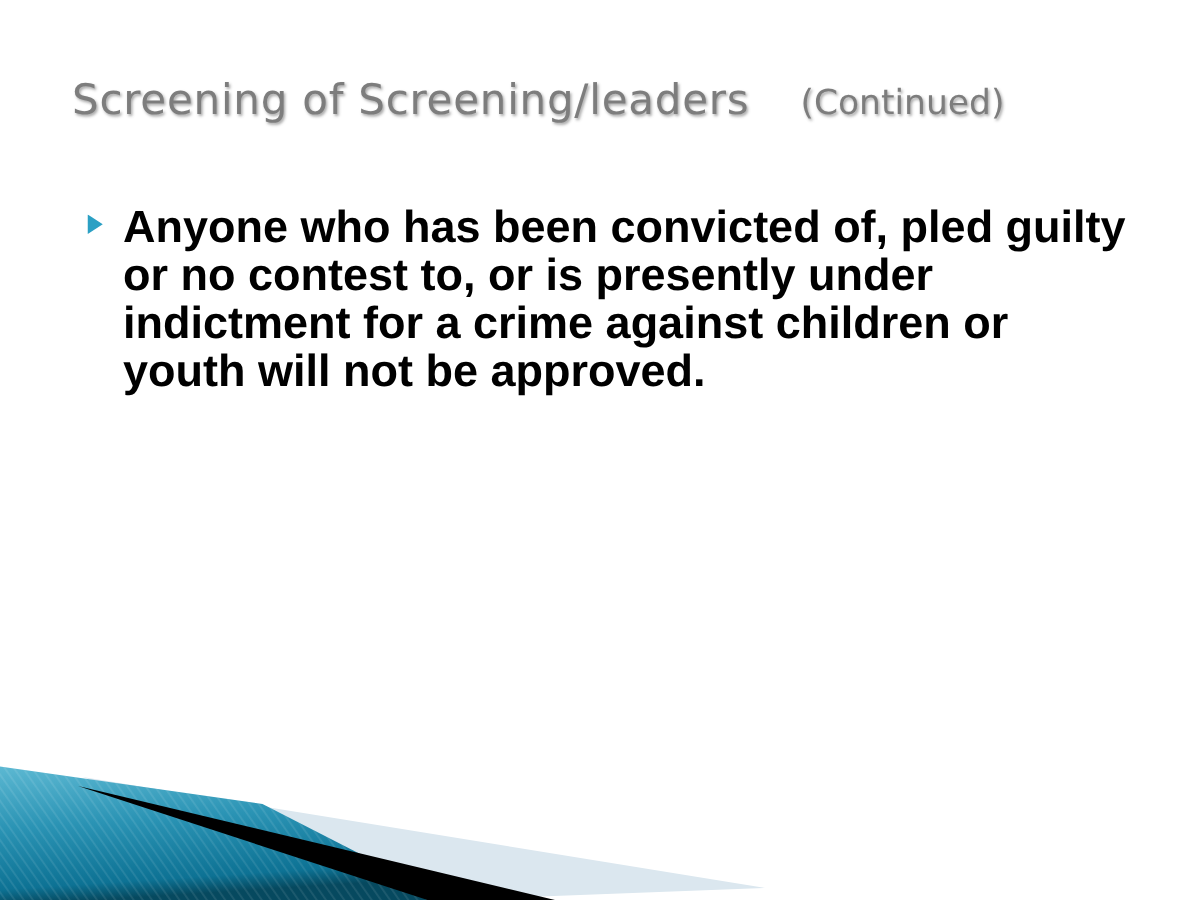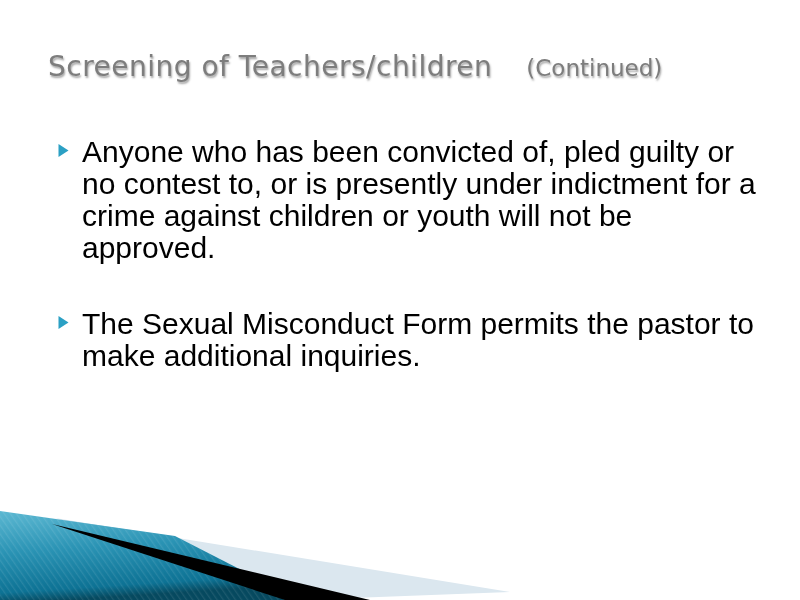--- a/index.html
+++ b/index.html
@@ -21,20 +21,21 @@
   .title-main{font-size:28px;letter-spacing:.5px;}
   .title-suffix{font-size:23px;margin-left:34px;margin-top:30px;}
   
   .bullets{
     position:absolute;left:58px;top:136px;width:710px;
     list-style:none;margin:0;padding:0;
   }
   .bullets li{
     display:flex;align-items:flex-start;
     margin-bottom:44px;
+    font-weight:bold;
   }
   .arrow-cell{flex:0 0 24px;padding-top:7px;}
   .btext{
     width:676px;
     font-size:30px;line-height:32px;
     color:#000000;
     font-family:"Liberation Sans",sans-serif;
   }
   
   .footer-decor{
@@ -42,39 +43,31 @@
     width:520px;height:100px;
     pointer-events:none;
   }
 </style>
 </head>
 <body>
 
 <div class="slide">
 
   <div class="title">
-    <span class="title-main">Screening of Teachers/children</span><span class="title-suffix">(Continued)</span>
+    <span class="title-main">Screening of Screening/leaders</span><span class="title-suffix">(Continued)</span>
   </div>
 
   <ul class="bullets">
     <li>
       <span class="arrow-cell">
         <svg width="11" height="13" viewBox="0 0 10 13">
             <polygon points="0,0 10,6.5 0,13" fill="#2BA0C4"></polygon>
           </svg>
       </span>
       <span class="btext">Anyone who has been convicted of, pled guilty or no contest to, or is presently under indictment for a crime against children or youth will not be approved.</span>
-    </li>
-    <li>
-      <span class="arrow-cell">
-        <svg width="11" height="13" viewBox="0 0 10 13">
-            <polygon points="0,0 10,6.5 0,13" fill="#2BA0C4"></polygon>
-          </svg>
-      </span>
-      <span class="btext">The Sexual Misconduct Form permits the pastor to make additional inquiries.</span>
     </li>
   </ul>
 
   <svg class="footer-decor" viewBox="0 0 520 100" width="520" height="100" aria-hidden="true">
     <defs>
       <linearGradient id="tealGrad" x1="0" y1="0" x2="0.22" y2="1">
         <stop offset="0" stop-color="#5cb8d2"></stop>
         <stop offset="0.45" stop-color="#2a93b4"></stop>
         <stop offset="0.88" stop-color="#0d7294"></stop>
         <stop offset="1" stop-color="#06495f"></stop>

